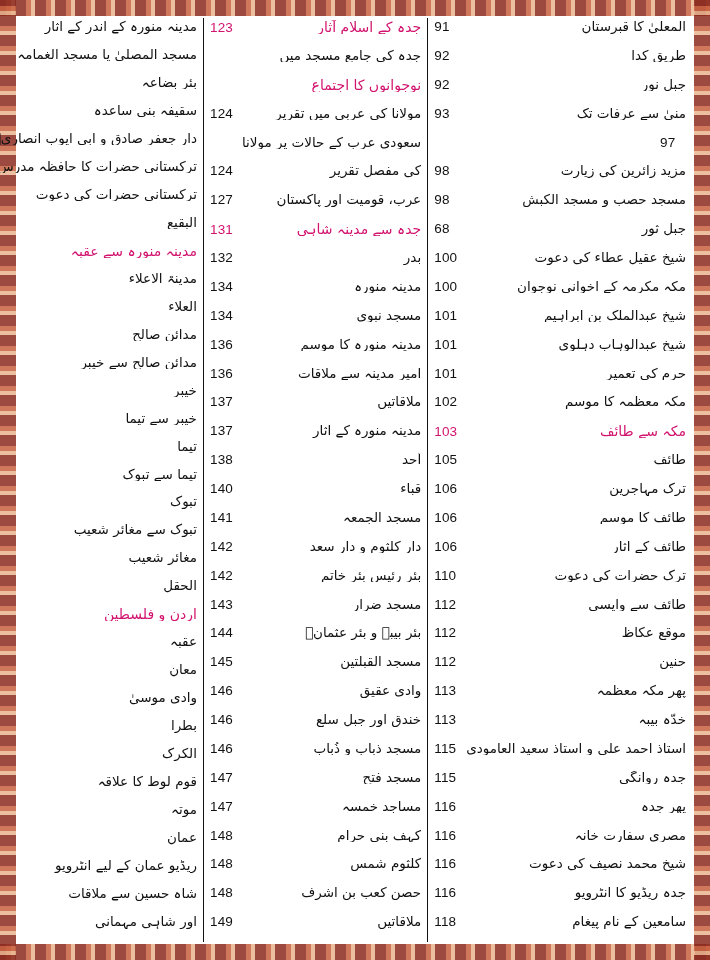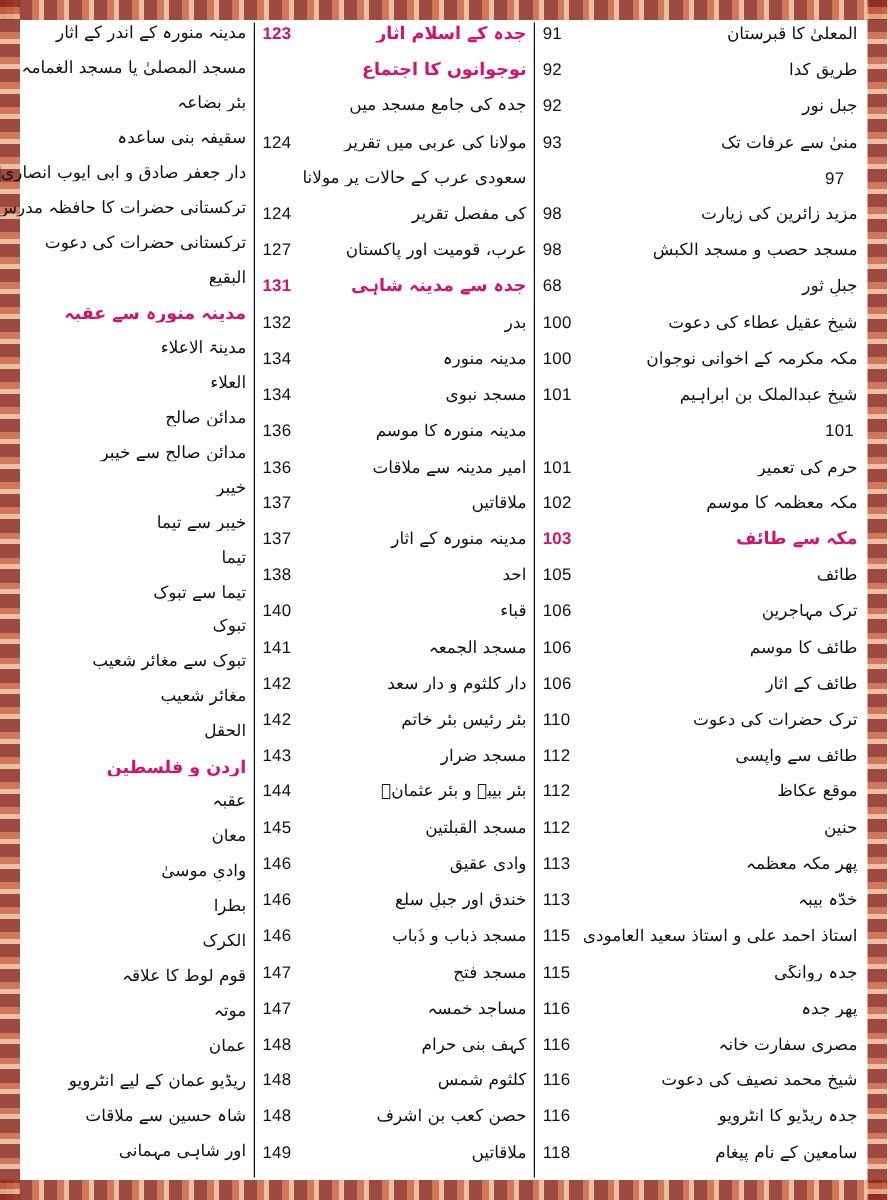--- a/index.html
+++ b/index.html
@@ -109,21 +109,21 @@
     font-size: 13.5px;
     color: #111111;
     min-width: 26px;
     text-align: left;
     flex: 0 0 auto;
     letter-spacing: 0.2px;
   }
   .row.hl .title,
   .row.hl .pg {
     color: #d2136e;
-    font-weight: bold;
+    font-weight: normal;
   }
   .row.hl .title {
     font-size: 14px;
   }
 </style>
 </head>
 <body>
 
 <div class="page">
   <div class="border-top"></div>
@@ -172,20 +172,21 @@
             </div>
             <div class="row">
               <span class="title">مکہ مکرمہ کے اخوانی نوجوان</span>
               <span class="pg">100</span>
             </div>
             <div class="row">
               <span class="title">شیخ عبدالملک بن ابراہیم</span>
               <span class="pg">101</span>
             </div>
             <div class="row">
+              <span class="title">شیخ عبدالوہاب دہلوی</span>
               <span class="pg">101</span>
             </div>
             <div class="row">
               <span class="title">حرم کی تعمیر</span>
               <span class="pg">101</span>
             </div>
             <div class="row">
               <span class="title">مکہ معظمہ کا موسم</span>
               <span class="pg">102</span>
             </div>
@@ -262,26 +263,26 @@
               <span class="pg">118</span>
             </div>
           </div>
         </div>
         <div class="col">
           <div class="col-inner">
             <div class="row hl">
               <span class="title">جدہ کے اسلام آثار</span>
               <span class="pg">123</span>
             </div>
+            <div class="row">
+              <span class="title">جدہ کی جامع مسجد میں</span>
+              <span class="pg"></span>
+            </div>
             <div class="row hl">
               <span class="title">نوجوانوں کا اجتماع</span>
-              <span class="pg"></span>
-            </div>
-            <div class="row">
-              <span class="title">جدہ کی جامع مسجد میں</span>
               <span class="pg"></span>
             </div>
             <div class="row">
               <span class="title">مولانا کی عربی میں تقریر</span>
               <span class="pg">124</span>
             </div>
             <div class="row">
               <span class="title">سعودی عرب کے حالات پر مولانا</span>
               <span class="pg"></span>
             </div>

